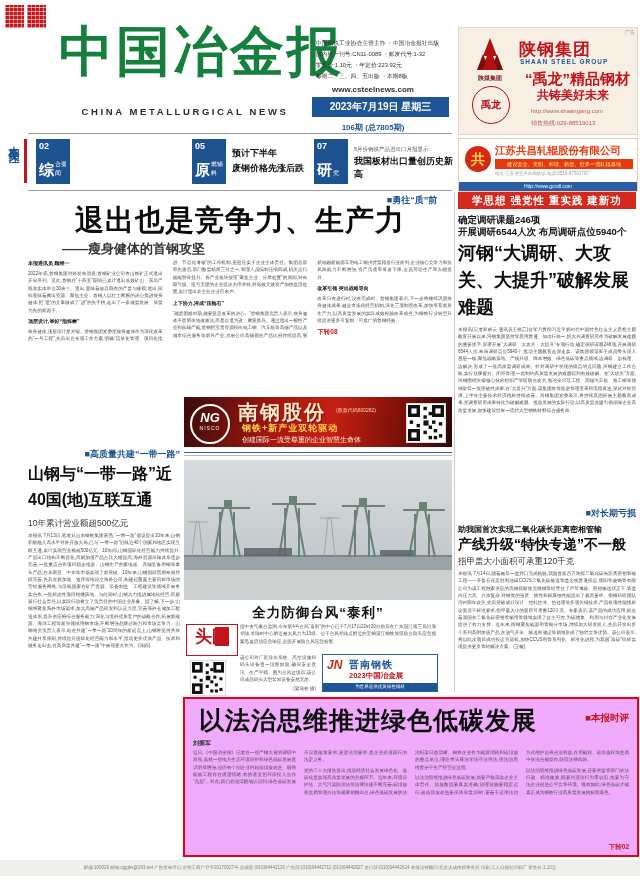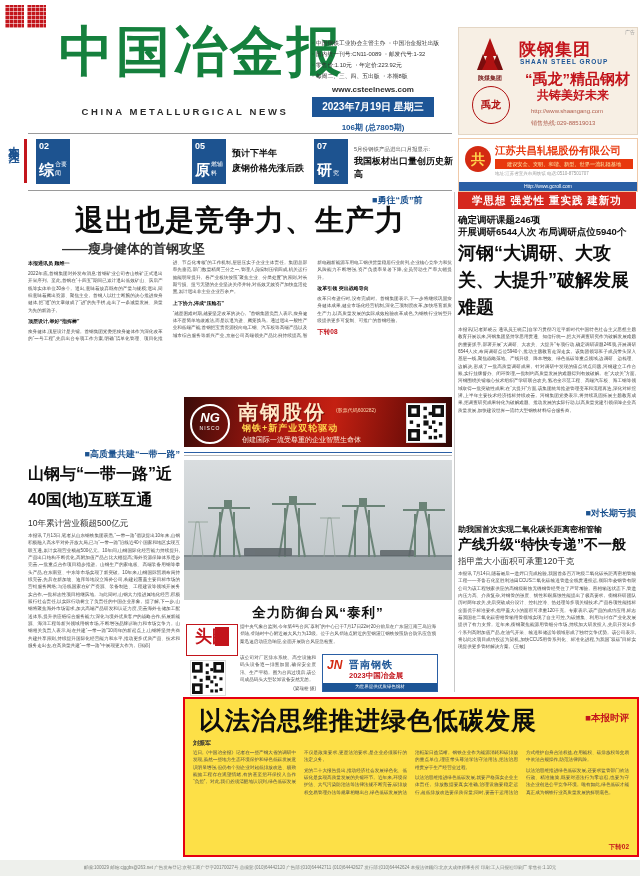--- a/index.html
+++ b/index.html
@@ -26,21 +26,21 @@
   .stamp{background:#c3151c;background-image:repeating-linear-gradient(0deg,rgba(255,255,255,.55) 0 1px,transparent 1px 4px),repeating-linear-gradient(90deg,rgba(255,255,255,.45) 0 1px,transparent 1px 4px);}
   .rule{background:#9a9a9a;height:1px;}
   .adshaan{background:#f7efe4;border:1px solid #e4d6c4;}
   .red{color:#c3151c;}
   .seal{border:1.5px solid #b01212;border-radius:50%;color:#b01212;text-align:center;}
   .qrbox{background:#fff;padding:1px;border:1px solid #ddd;}
   .nisco{background:linear-gradient(100deg,#3a0b08 0%,#a81710 35%,#c42012 55%,#6e0d08 85%,#2a0705 100%);}
   .jump{font-weight:bold;color:#c3151c;font-size:6.5px;}
   .vline{width:1px;background:#c9c9c9;}
   .photo-title{font-size:13.5px;font-weight:900;color:#111;text-align:center;letter-spacing:1px;}
-  .redbox{border:2.5px solid #e60012;background:#fde047;}
+  .redbox{border:2.5px solid #e60012;background:#f0abfc;}
 </style>
 </head>
 <body>
 
 <div id="page">
 
   <svg width="0" height="0" style="position:absolute">
     <symbol id="qrsym" viewBox="0 0 21 21">
       <rect width="21" height="21" fill="#fff"></rect>
       <g fill="#111">
@@ -74,21 +74,21 @@
   <div class="abs masthead" style="left:50px;top:24px;width:270px;text-align:center;">中国冶金报</div>
   <div class="abs mast-en" style="left:62px;top:106px;width:246px;">CHINA METALLURGICAL NEWS</div>
 
   <div class="abs" style="left:310px;top:38px;width:140px;">
     <div class="publine">・中国钢铁工业协会主管主办 ・中国冶金报社出版</div>
     <div class="publine">・国内统一刊号:CN11-0089 ・邮发代号:1-32</div>
     <div class="publine">・零售价:1.10元 ・年定价:223.92元</div>
     <div class="publine">・每周二、三、四、五出版 ・本期8版</div>
   </div>
   <div class="abs" style="left:310px;top:85px;width:126px;text-align:center;font-size:8px;font-weight:bold;color:#333;">www.csteelnews.com</div>
-  <div class="abs datebox" style="left:312px;top:97px;width:122px;height:20px;">2023年7月19日 星期三</div>
+  <div class="abs datebox" style="left:312px;top:97px;width:137px;height:20px;">2023年7月19日 星期三</div>
   <div class="abs issue" style="left:312px;top:122px;width:122px;">106期 (总7805期)</div>
 
   <div class="abs adshaan" style="left:458px;top:27px;width:178px;height:106px;">
     <div class="abs" style="right:2px;top:1px;font-size:5px;color:#999;">广告</div>
     <svg class="abs" style="left:10px;top:8px;" width="42" height="36" viewBox="0 0 42 36">
       <path d="M21 2 L28 20 L24 20 L30 34 L12 34 L18 20 L14 20 Z" fill="#b01212"></path>
       <path d="M8 34 L14 18 L17 26 L13 34 Z" fill="#7a0d0d"></path>
       <path d="M34 34 L28 18 L25 26 L29 34 Z" fill="#7a0d0d"></path>
     </svg>
     <div class="abs" style="left:8px;top:46px;width:46px;text-align:center;font-size:6px;color:#7a1f1f;font-weight:bold;">陕煤集团</div>
@@ -133,21 +133,21 @@
   <div class="navbox" style="left:314px;top:139px;">
     <span class="navnum">07</span>
     <span class="navbig">研</span>
     <span class="navrest">究</span>
   </div>
   <div class="abs" style="left:354px;top:146px;width:100px;">
     <div style="font-size:5.5px;color:#555;">5月份钢铁产品进出口月报显示:</div>
     <div style="font-size:9px;font-weight:bold;color:#111;margin-top:2px;">我国板材出口量创历史新高</div>
   </div>
 
-  <div class="abs bluelabel" style="left:372px;top:194px;width:80px;text-align:left;">■勇往“质”前</div>
+  <div class="abs bluelabel" style="left:372px;top:194px;width:80px;text-align:center;">■勇往“质”前</div>
   <div class="abs" style="left:28px;top:201px;width:424px;text-align:center;font-size:29px;font-weight:900;color:#0d0d0d;letter-spacing:1px;">退出也是竞争力、生产力</div>
   <div class="abs" style="left:62px;top:240px;font-size:13px;font-weight:bold;color:#333;">——瘦身健体的首钢攻坚</div>
 
   <div class="abs tiny cols3" style="left:28px;top:259px;width:424px;height:134px;">
     <div class="bold" style="font-size:5px;">本报通讯员 顾维一</div>
     <div>2022年底,首钢集团对外发布消息:首钢矿业公司杏山铁矿正式退出开采序列。至此,首钢在“十四五”期间已累计退出低效矿山、落后产线等实体单位30余个。退出,意味着放弃既有的产量与规模;退出,同样意味着腾出资源、聚焦主业。首钢人以壮士断腕的决心推进瘦身健体,把“退”的文章做成了“进”的先手棋,走出了一条减量发展、质量为先的新路子。</div>
     <div class="bold" style="font-size:5px;">顶层设计,举好“指挥棒”</div>
     <div>瘦身健体,顶层设计是关键。首钢集团党委把瘦身健体作为深化改革的“一号工程”,先后出台专项工作方案,明确“清单化管理、项目化推进、节点化考核”的工作机制,层层压实子企业主体责任。集团总部率先垂范,部门数量精简三分之一,管理人员编制压缩四成,机关运行效能明显提升。各产业板块按照“聚焦主业、分类处置”的原则,对长期亏损、扭亏无望的企业坚决关停并转,对低效无效资产加快盘活处置,累计退出非主业企业百余户。</div>
     <div class="bold" style="font-size:5px;">上下协力,淬成“压舱石”</div>
     <div>“越是困难时期,越要坚定改革的决心。”首钢集团负责人表示,瘦身健体不是简单地做减法,而是以退为进、腾笼换鸟。通过退出一般性产业和低端产能,首钢把宝贵资源投向电工钢、汽车板等高端产品以及城市综合服务等新兴产业,京唐公司高端领先产品比例持续提高,智新电磁新能源车用电工钢供货量稳居行业前列,企业核心竞争力和抗风险能力不断增强,资产负债率显著下降,全员劳动生产率大幅提升。</div>

